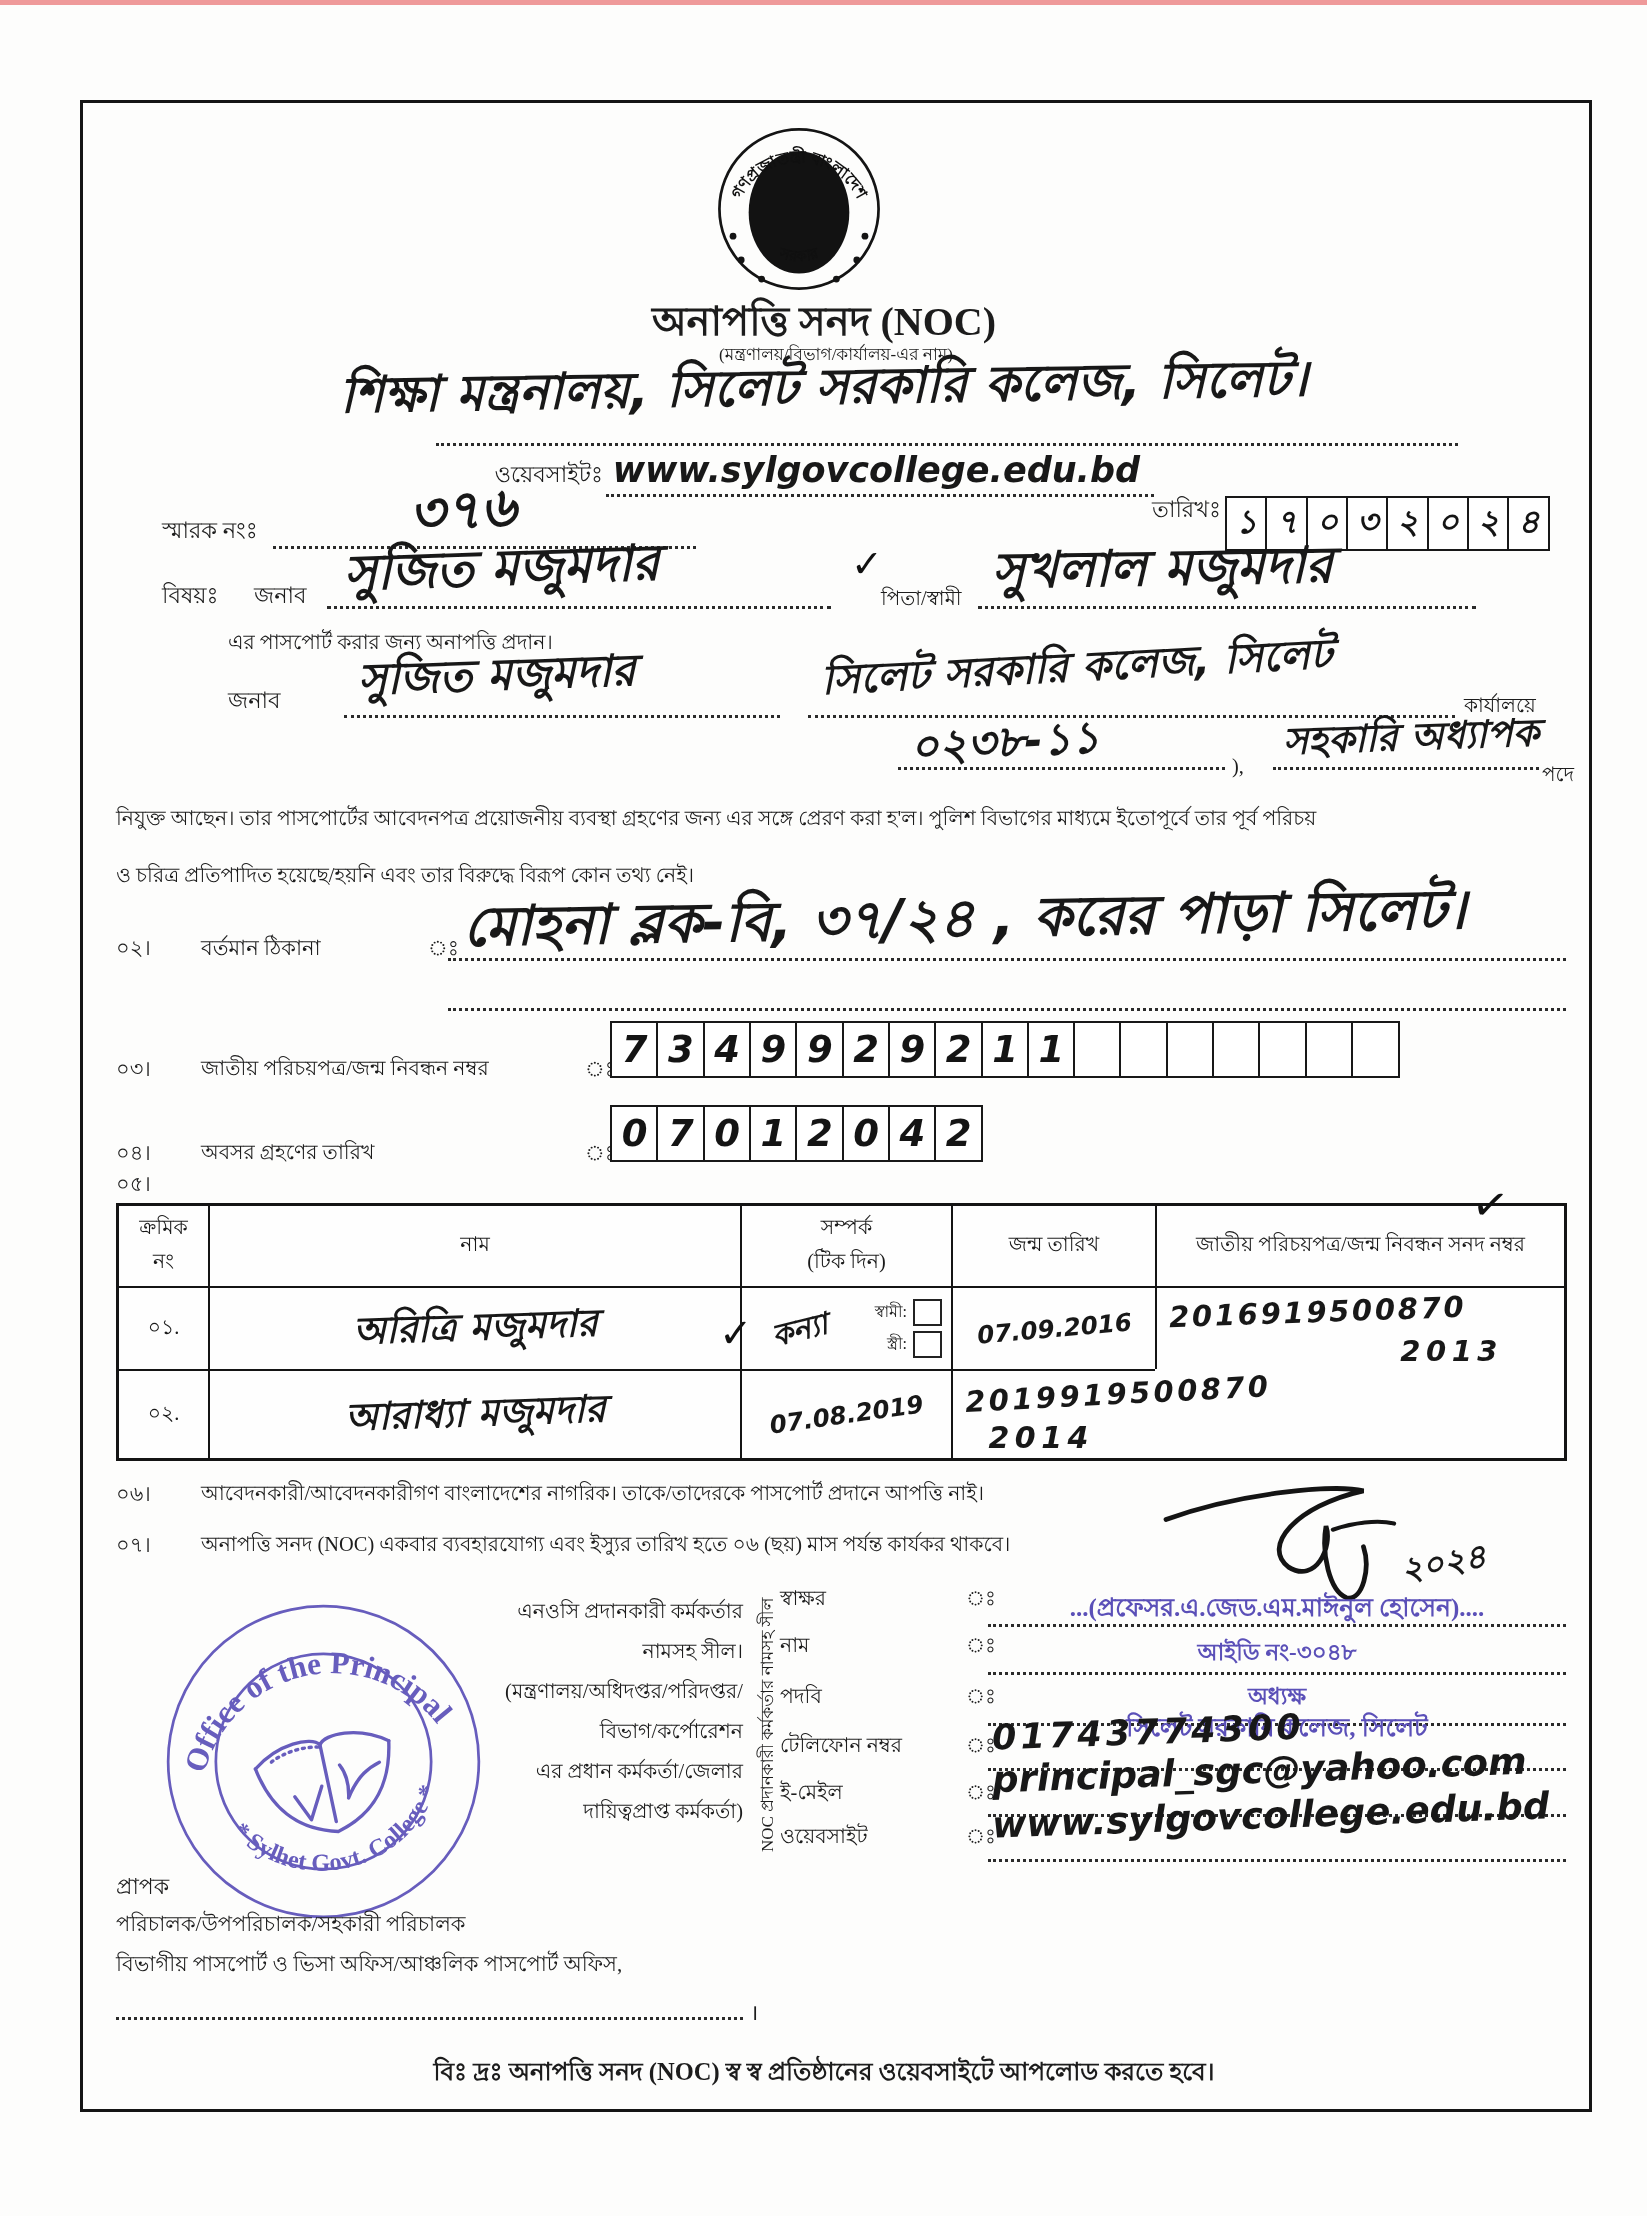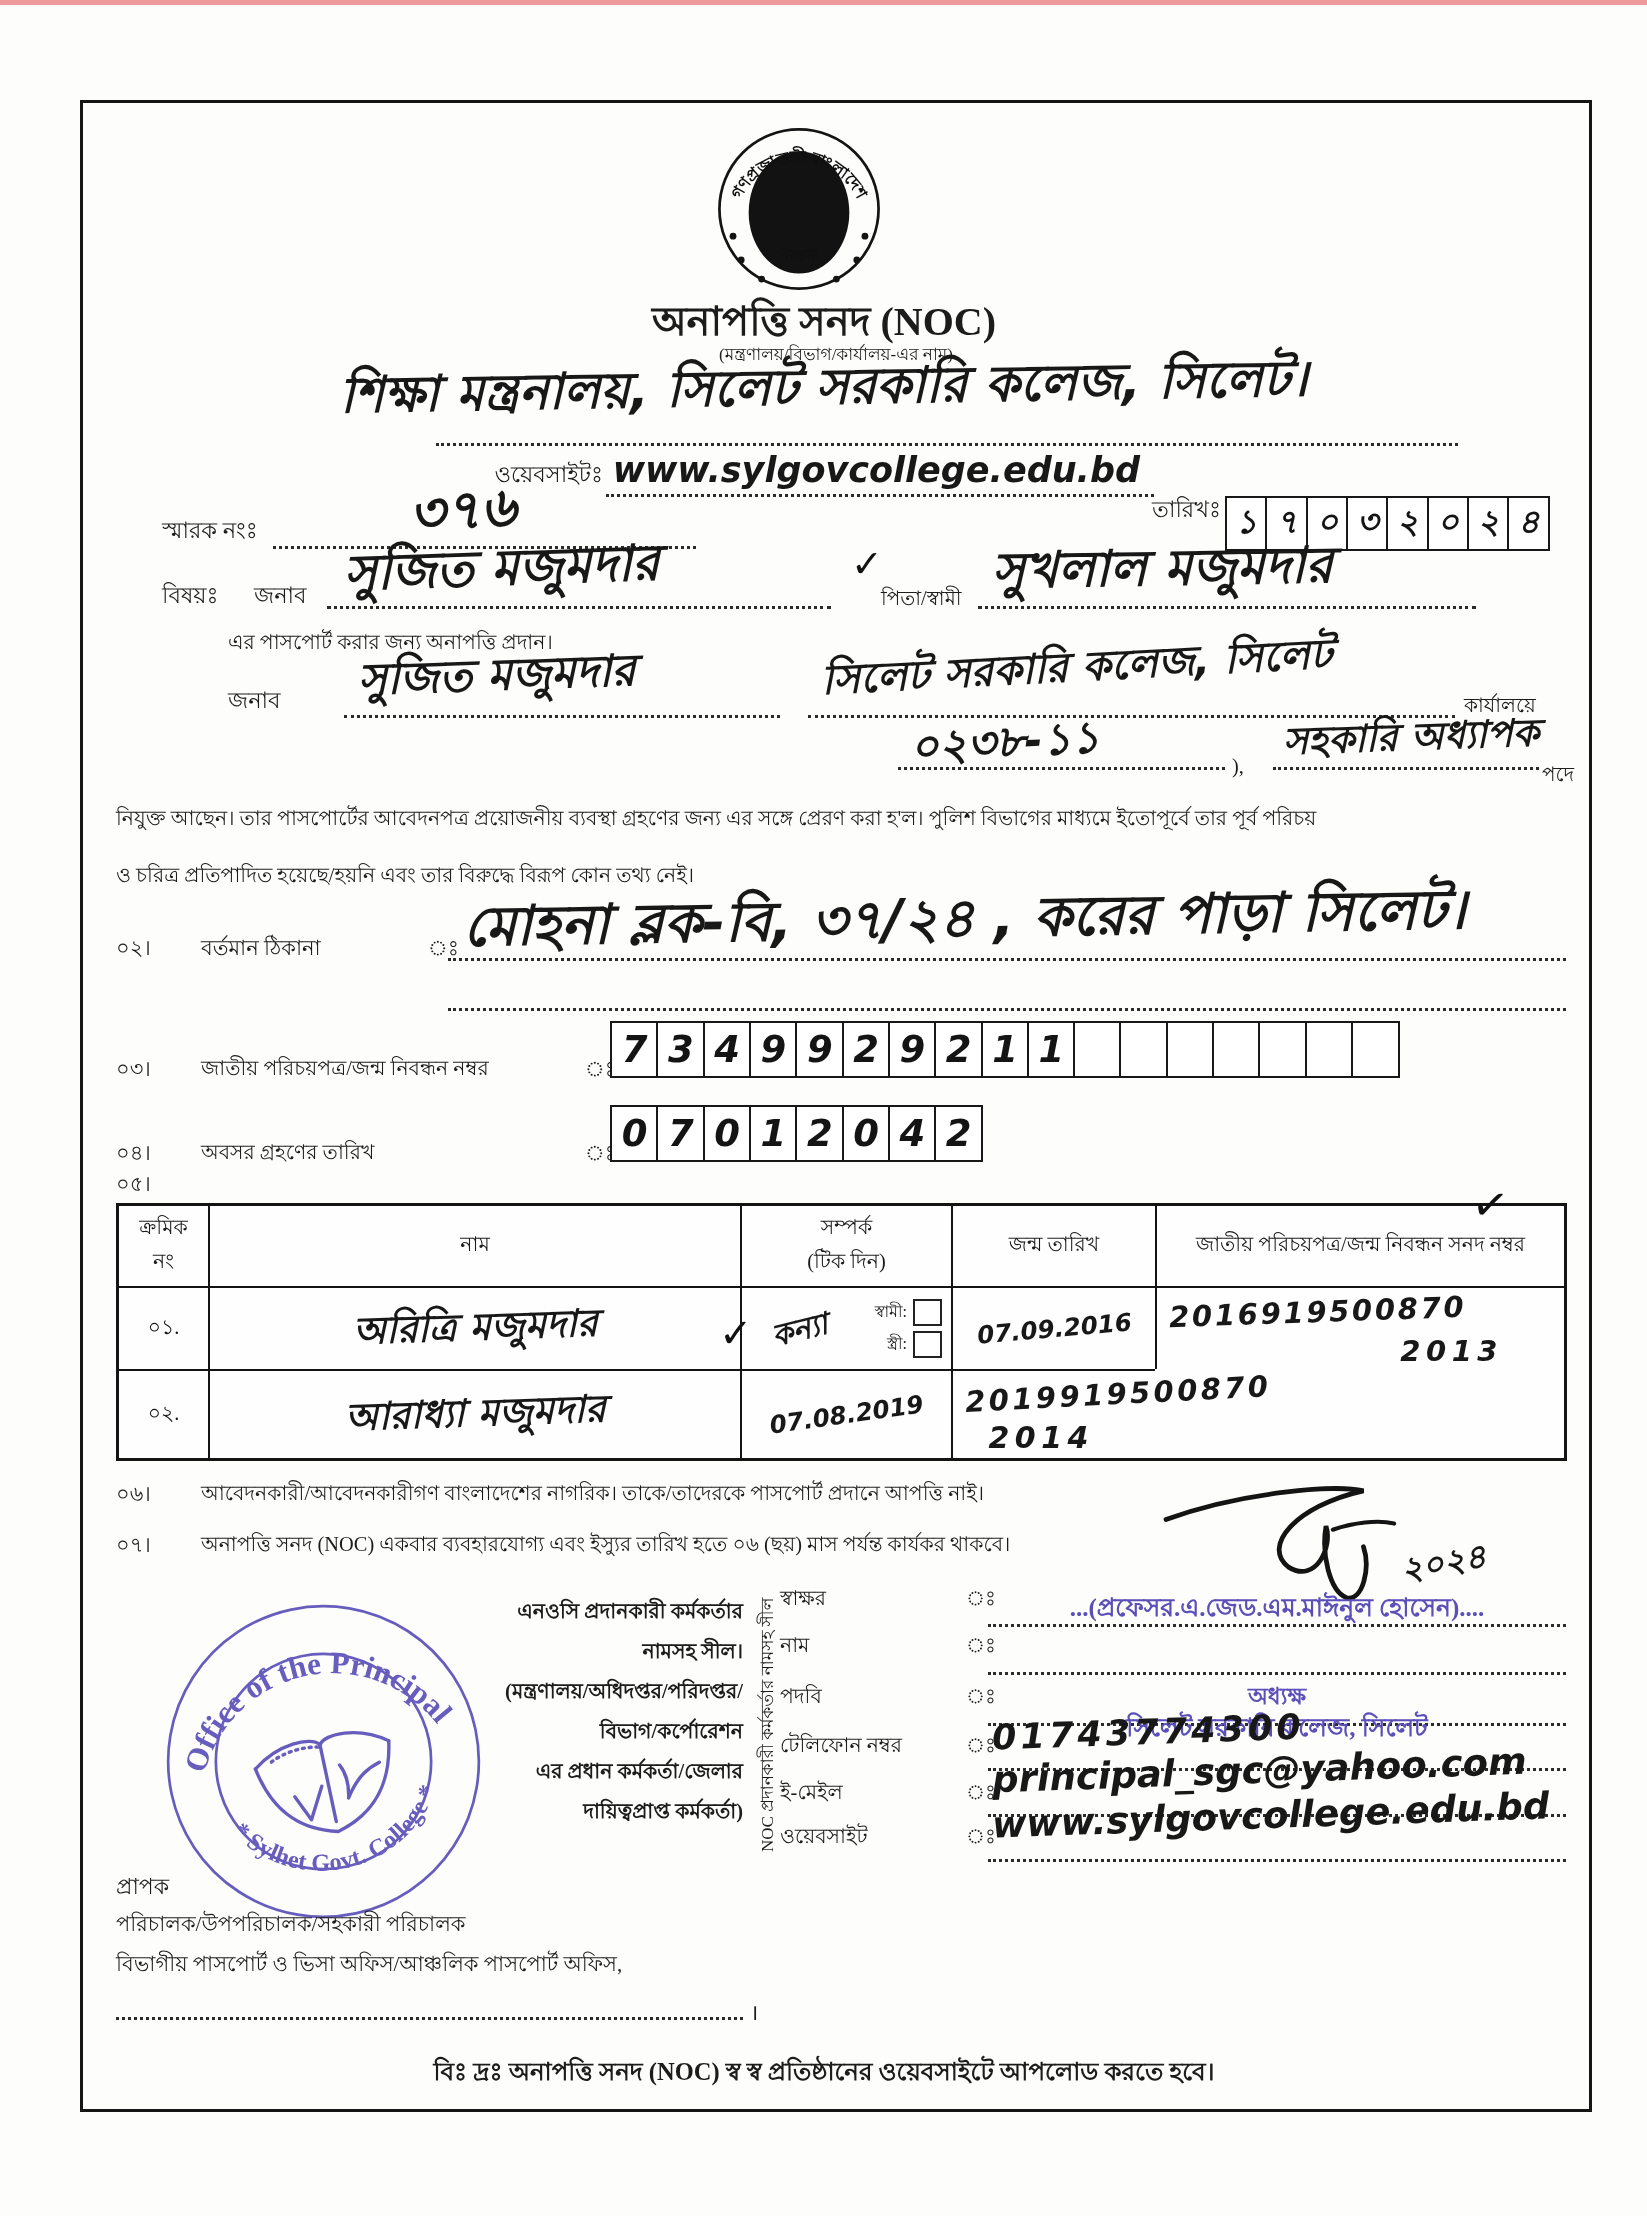--- a/index.html
+++ b/index.html
@@ -256,35 +256,36 @@
         <path d="M140 230 C 180 200, 230 200, 240 215 C 250 200, 300 200, 340 230"></path>
         <path d="M140 230 C 150 290, 180 330, 240 345 C 300 330, 330 290, 340 230"></path>
         <path d="M240 215 L 240 330"></path>
         <path d="M265 300 C 285 270, 305 262, 320 258 M265 300 C 270 280, 268 262, 262 250"></path>
         <path d="M205 320 L 230 275 M205 320 L 188 282"></path>
         <path d="M165 225 C 185 215, 215 212, 238 218" stroke-dasharray="3 7"></path>
       </g>
     </svg>
   </div>
 
-  <div class="abs print" style="left:382px;top:1591px;width:361px;text-align:right;line-height:40px;font-size:20.4px;font-weight:bold;">
+  <div class="abs print" style="left:382px;top:1591px;width:361px;text-align:right;line-height:40px;font-size:20.4px;">
     <span style="display:block;">এনওসি প্রদানকারী কর্মকর্তার</span>
     <span style="display:block;">নামসহ সীল।</span>
     <span style="display:block;">(মন্ত্রণালয়/অধিদপ্তর/পরিদপ্তর/</span>
     <span style="display:block;">বিভাগ/কর্পোরেশন</span>
     <span style="display:block;">এর প্রধান কর্মকর্তা/জেলার</span>
     <span style="display:block;">দায়িত্বপ্রাপ্ত কর্মকর্তা)</span>
   </div>
 
   <div class="abs print" style="left:754px;top:1852px;transform:rotate(-90deg);transform-origin:0 0;font-size:17px;white-space:nowrap;">NOC প্রদানকারী কর্মকর্তার নামসহ সীল</div>
 
   <div class="abs print offlabel" style="left:780px;top:1583px;">স্বাক্ষর</div>
   <div class="abs print offlabel" style="left:966px;top:1583px;">ঃ</div>
   <div class="abs dots dotline" style="left:988px;top:1623px;width:578px;"></div>
   <div class="abs ink-purple b" style="left:988px;top:1588px;width:578px;text-align:center;font-size:25px;font-family:'Liberation Serif',serif;">...(প্রফেসর.এ.জেড.এম.মাঈনুল হোসেন)....</div>
+  <div class="abs ink-purple b" style="left:988px;top:1634px;width:578px;text-align:center;font-size:23px;font-family:'Liberation Serif',serif;">আইডি নং-৩০৪৮</div>
 
   <div class="abs print offlabel" style="left:780px;top:1630px;">নাম</div>
   <div class="abs print offlabel" style="left:966px;top:1630px;">ঃ</div>
   <div class="abs dots dotline" style="left:988px;top:1671px;width:578px;"></div>
   <div class="abs ink-purple b" style="left:988px;top:1678px;width:578px;text-align:center;font-size:23px;font-family:'Liberation Serif',serif;">অধ্যক্ষ</div>
 
   <div class="abs print offlabel" style="left:780px;top:1681px;">পদবি</div>
   <div class="abs print offlabel" style="left:966px;top:1681px;">ঃ</div>
   <div class="abs dots dotline" style="left:988px;top:1722px;width:578px;"></div>
   <div class="abs ink-purple b" style="left:988px;top:1708px;width:578px;text-align:center;font-size:25px;font-family:'Liberation Serif',serif;">সিলেট সরকারি কলেজ, সিলেট</div>

